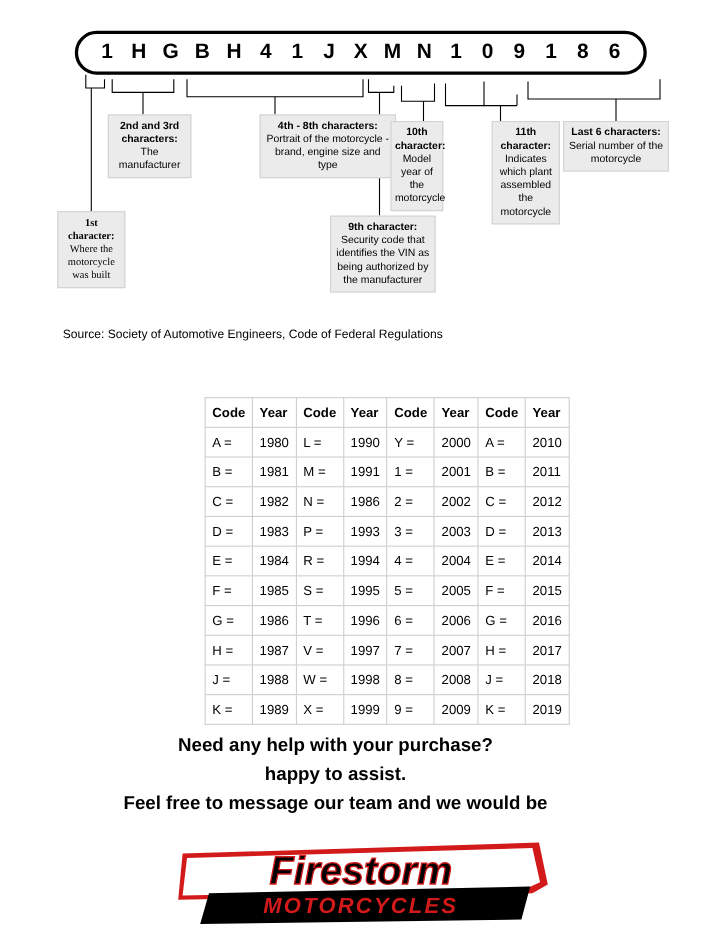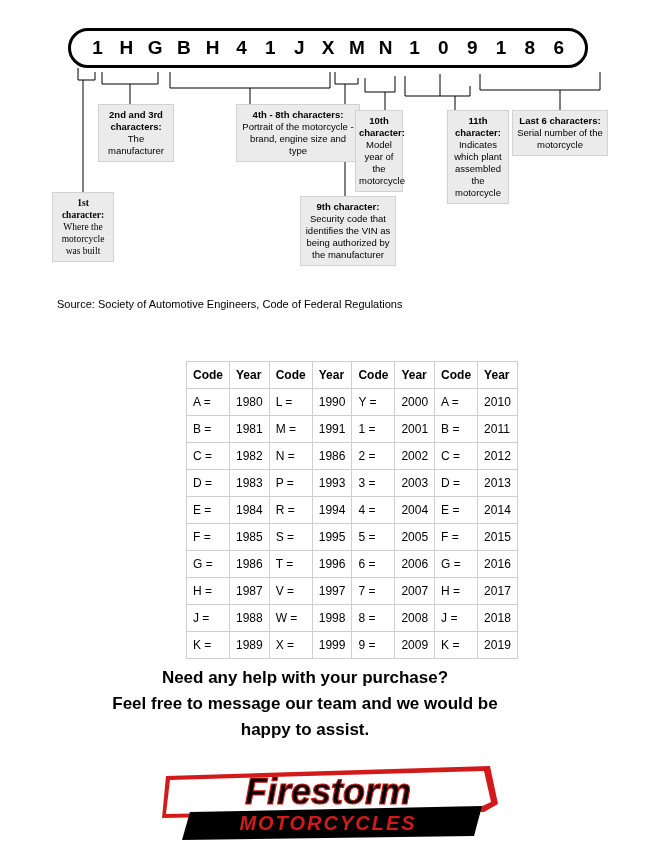--- a/index.html
+++ b/index.html
@@ -336,22 +336,22 @@
         <td class="year">2009</td>
         <td class="code">K =</td>
         <td class="year">2019</td>
       </tr>
     </tbody>
   </table>
 </div>
 
 <div class="help">
   <div>Need any help with your purchase?</div>
+  <div>happy to assist.</div>
   <div>Feel free to message our team and we would be</div>
-  <div>happy to assist.</div>
 </div>
 
 <div class="logo-wrap">
   <svg class="logo-svg" width="352" height="85" viewBox="0 0 352 85">
 
     <path d="M14 16 L338 6 L346 44 L332 52 L10 58 Z" fill="#d21a1a"></path>
     <path d="M18 20 L332 11 L339 42 L326 48 L14 54 Z" fill="#ffffff"></path>
 
     <text x="176" y="44" text-anchor="middle" font-family="'Liberation Sans', sans-serif" font-size="36" font-weight="bold" font-style="italic" fill="#000000" stroke="#d21a1a" stroke-width="1.2">Firestorm</text>
 

